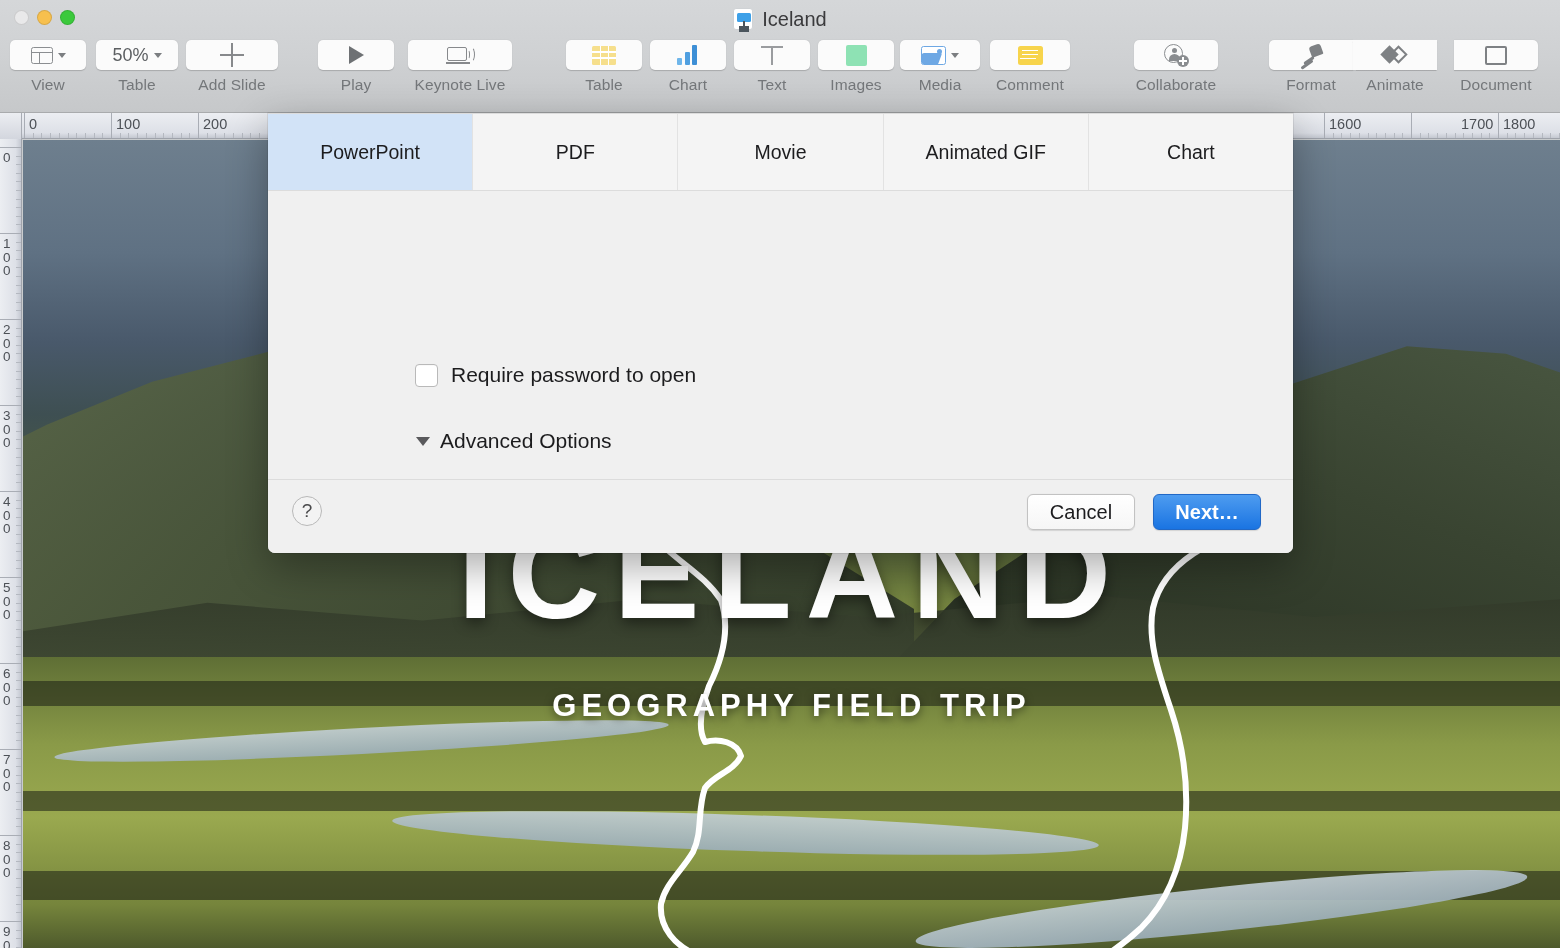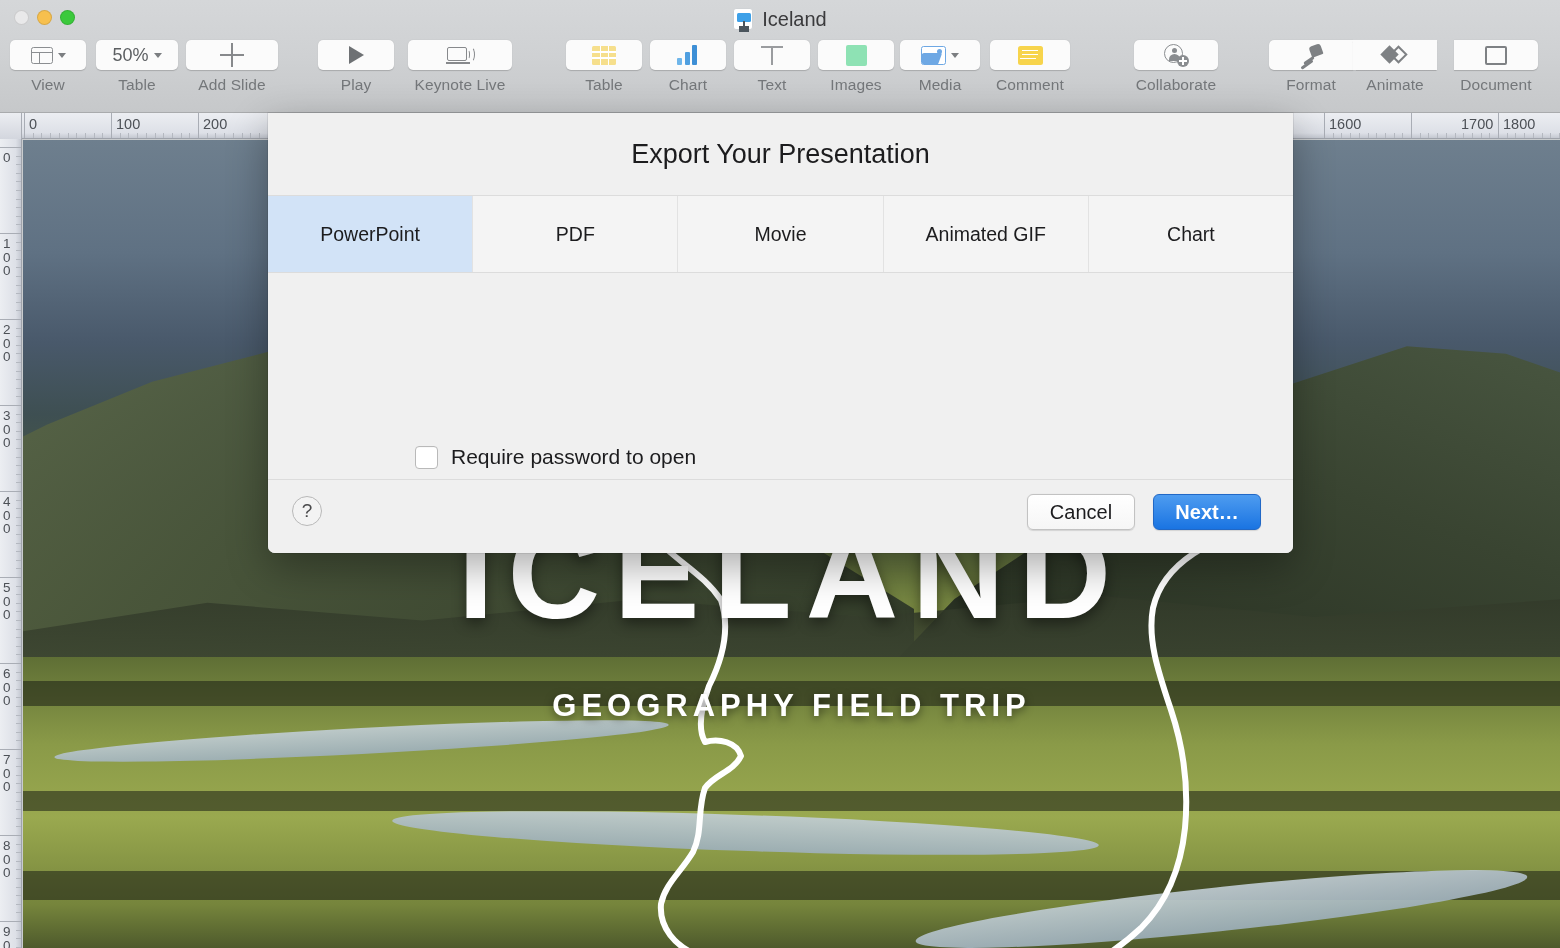--- a/index.html
+++ b/index.html
@@ -642,21 +642,20 @@
                C 706 194, 694 160, 700 128 C 706 102, 722 86, 740 74
                C 756 64, 770 56, 776 44" fill="none" stroke="#ffffff" stroke-width="6" stroke-linecap="round" stroke-linejoin="round"></path>
     </svg>
 
     <div class="slide-title">ICELAND</div>
     <div class="slide-sub">GEOGRAPHY FIELD TRIP</div>
   </div>
 
   <div class="dialog">
 
-    <div class="dlg-title">Export Your Presentation</div>
 
     <div class="dlg-tabs" id="dlg-tabs">
         <div class="dlg-tab active">
           <span>PowerPoint</span>
         </div>
         <div class="dlg-tab">
           <span>PDF</span>
         </div>
         <div class="dlg-tab">
           <span>Movie</span>

